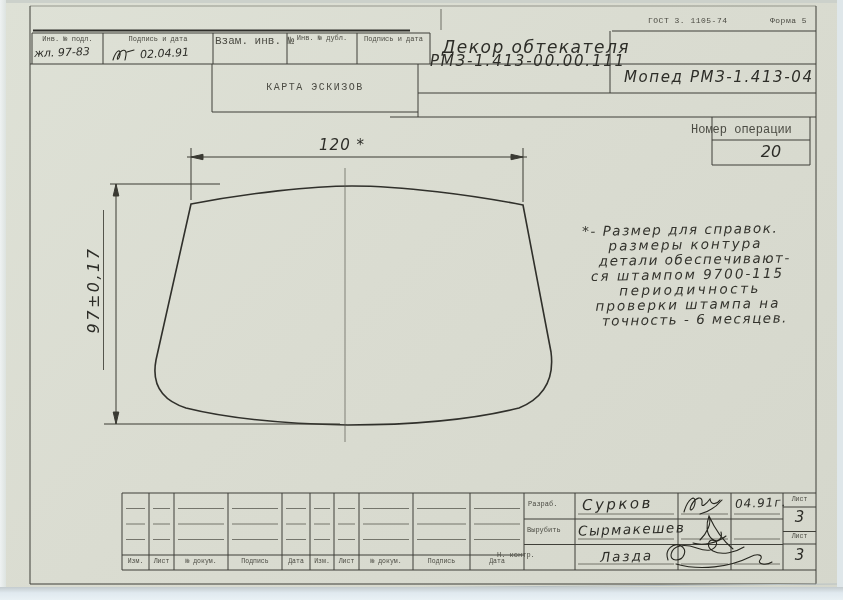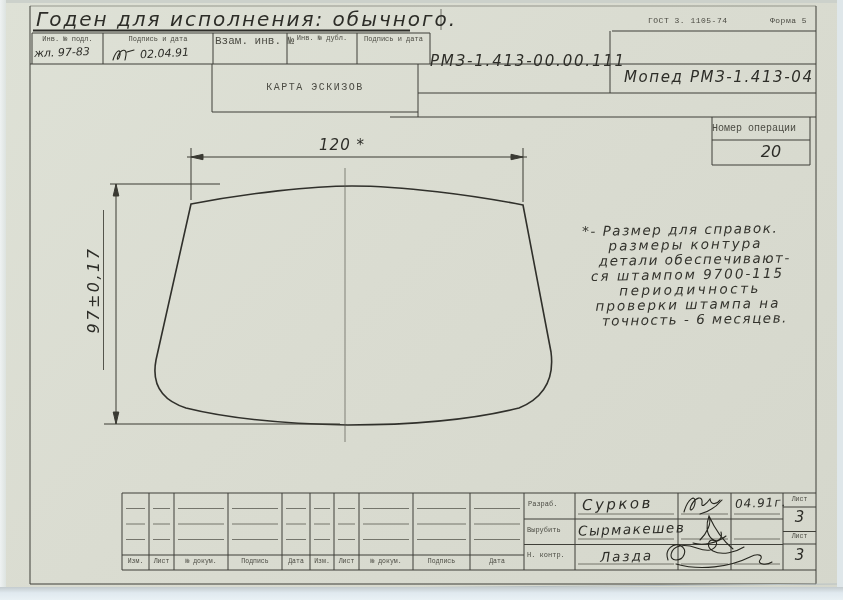--- a/index.html
+++ b/index.html
@@ -118,39 +118,39 @@
     <g stroke="#26261f" stroke-width="1.1" fill="none" stroke-linecap="round">
       <path d="M113,60 C116,50 121,48 120,55 C119,60 116,61 118,56 C121,49 127,48 126,55 L125,60 M127,52 L134,50"></path>
       <path d="M684,512 C688,498 696,494 695,503 C694,510 688,513 691,506 C695,497 703,495 702,503 C701,509 707,503 710,499 C711,505 716,505 720,500 M700,514 C708,512 716,507 722,500"></path>
       <path d="M700,540 C707,533 712,523 709,516 C706,524 706,534 712,539 C717,543 723,539 721,532 M693,543 C703,546 717,543 726,536 M709,516 C714,527 722,540 733,549"></path>
       <path d="M668,560 C664,549 674,542 681,546 C688,550 684,560 676,560 C668,560 670,548 680,546 C692,543 700,552 710,550 C717,548 719,541 713,540 C708,540 706,547 713,551 C722,556 736,552 744,547 M676,564 C700,571 730,567 750,557 C758,553 764,555 760,560 C757,564 766,566 772,562"></path>
     </g>
 
     <path d="M8,591 L838,584" stroke="#b8c1c3" stroke-width="1" fill="none"></path>
   </svg>
 
-  <div class="hw" style="left:36px;top:7px;font-size:20px;letter-spacing:2px">Годен для исполнения: обычного.</div>
 
   <div class="pr" style="left:648px;top:16px;font-size:8px;letter-spacing:0.5px">ГОСТ 3. 1105-74</div>
   <div class="pr" style="left:770px;top:16px;font-size:8px;letter-spacing:0.5px">Форма 5</div>
 
   <div class="pr c" style="left:32px;top:35px;width:71px;font-size:7px">Инв. № подл.</div>
   <div class="pr c" style="left:103px;top:35px;width:110px;font-size:7px">Подпись и дата</div>
   <div class="pr c" style="left:215px;top:35px;width:74px;font-size:11px">Взам. инв. №</div>
   <div class="pr c" style="left:287px;top:34px;width:70px;font-size:7px">Инв. № дубл.</div>
   <div class="pr c" style="left:357px;top:35px;width:73px;font-size:7px">Подпись и дата</div>
 
   <div class="hw" style="left:34px;top:46px;font-size:11px;transform:rotate(-2deg)">жл. 97-83</div>
   <div class="hw" style="left:140px;top:47px;font-size:11px;transform:rotate(-3deg)">02.04.91</div>
 
+  <div class="hw" style="left:442px;top:37px;font-size:17px;letter-spacing:1.5px">Декор обтекателя</div>
   <div class="hw" style="left:430px;top:52px;font-size:15px;letter-spacing:1.8px">РМЗ-1.413-00.00.111</div>
   <div class="hw" style="left:624px;top:68px;font-size:15px;letter-spacing:1.6px">Мопед РМЗ-1.413-04</div>
   <div class="pr c" style="left:212px;top:82px;width:206px;font-size:10px;letter-spacing:1.5px">КАРТА ЭСКИЗОВ</div>
 
-  <div class="pr c" style="left:712px;top:123px;width:83px;font-size:10px">Номер операции</div>
+  <div class="pr c" style="left:691px;top:123px;width:83px;font-size:12px">Номер операции</div>
   <div class="hw c" style="left:712px;top:142px;width:118px;font-size:16px">20</div>
 
   <div class="hw c" style="left:297px;top:136px;width:90px;font-size:15px;letter-spacing:1px">120 *</div>
   <div class="hw c" style="left:84px;top:370px;width:160px;font-size:16px;letter-spacing:2.5px;
               transform:rotate(-90deg);transform-origin:0 0;border-bottom:1px solid #55554c">97±0,17</div>
 
   <div style="position:absolute;left:575px;top:222px;width:250px;transform:rotate(-1deg)">
     <div class="note-line" style="padding-left:8px;font-size:13.5px;letter-spacing:1.5px">*- Размер для справок.</div>
     <div class="note-line" style="padding-left:34px;font-size:13.5px;letter-spacing:2px">размеры контура</div>
     <div class="note-line" style="padding-left:24px;font-size:13.5px;letter-spacing:1.5px">детали обеспечивают-</div>
@@ -166,21 +166,21 @@
   <div class="pr c" style="left:228px;top:558px;width:54px;font-size:6.5px">Подпись</div>
   <div class="pr c" style="left:282px;top:558px;width:28px;font-size:6.5px">Дата</div>
   <div class="pr c" style="left:310px;top:558px;width:24px;font-size:6.5px">Изм.</div>
   <div class="pr c" style="left:334px;top:558px;width:25px;font-size:6.5px">Лист</div>
   <div class="pr c" style="left:359px;top:558px;width:54px;font-size:6.5px">№ докум.</div>
   <div class="pr c" style="left:413px;top:558px;width:57px;font-size:6.5px">Подпись</div>
   <div class="pr c" style="left:470px;top:558px;width:54px;font-size:6.5px">Дата</div>
 
   <div class="pr" style="left:528px;top:500px;font-size:7px">Разраб.</div>
   <div class="pr" style="left:527px;top:526px;font-size:7px">Вырубить</div>
-  <div class="pr" style="left:527px;top:551px;font-size:7px">Н. контр.</div>
+  <div class="pr" style="left:497px;top:551px;font-size:7px">Н. контр.</div>
 
   <div class="hw" style="left:582px;top:495px;font-size:15px;letter-spacing:2.5px;transform:rotate(-2deg)">Сурков</div>
   <div class="hw" style="left:578px;top:521px;font-size:13.5px;letter-spacing:1.5px;transform:rotate(-2deg)">Сырмакешев</div>
   <div class="hw" style="left:600px;top:548px;font-size:13.5px;letter-spacing:2px;transform:rotate(-2deg)">Лазда</div>
 
   <div class="hw" style="left:735px;top:496px;font-size:12px;letter-spacing:1px;transform:rotate(-2deg)">04.91г.</div>
 
   <div class="pr c" style="left:783px;top:496px;width:33px;font-size:6.5px">Лист</div>
   <div class="hw c" style="left:783px;top:508px;width:33px;font-size:15px">3</div>
   <div class="pr c" style="left:783px;top:533px;width:33px;font-size:6.5px">Лист</div>

